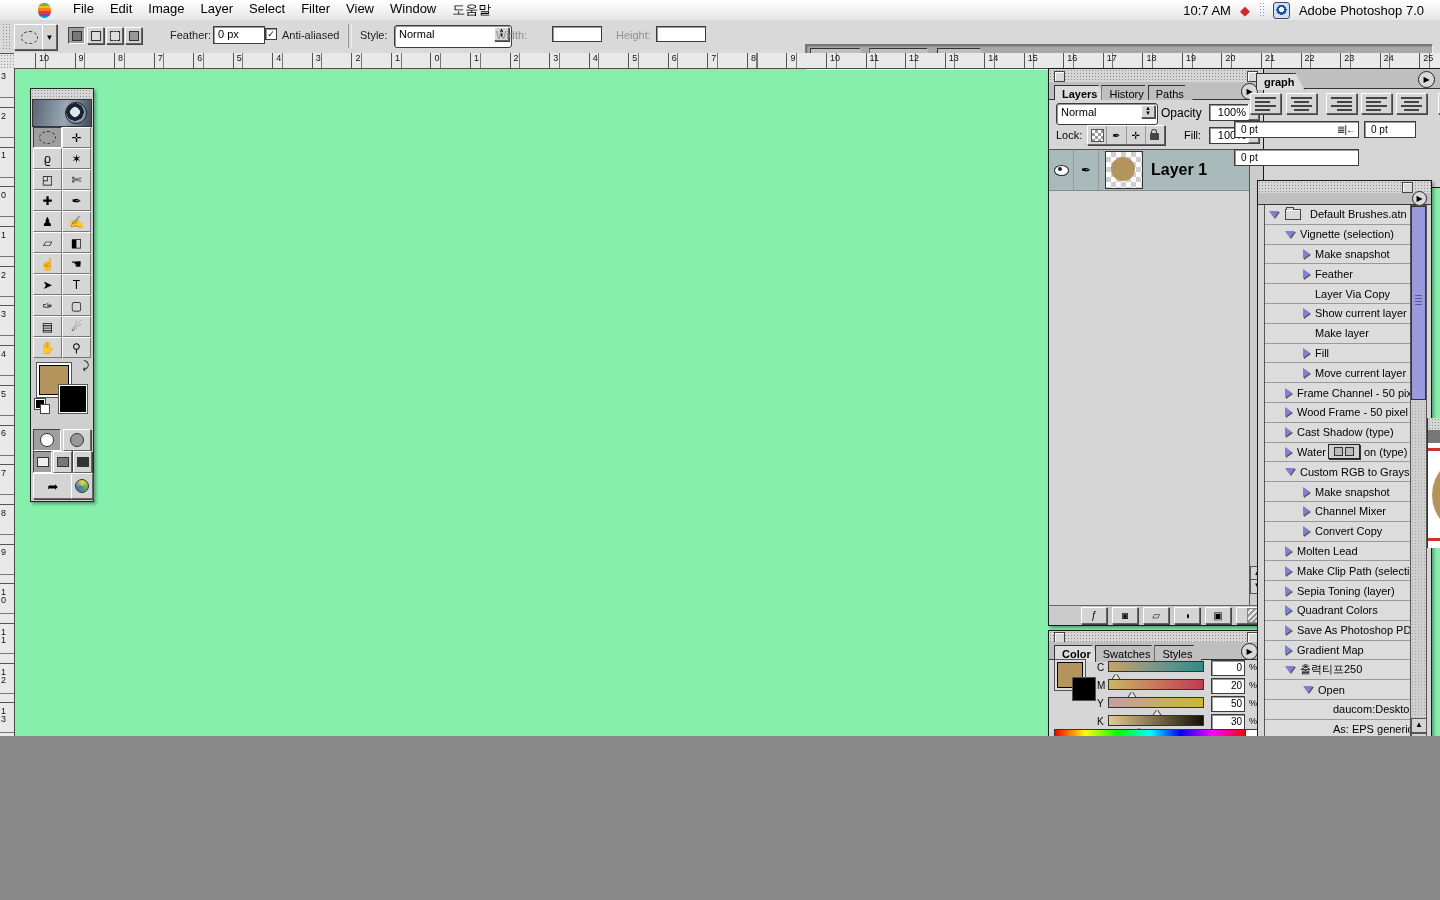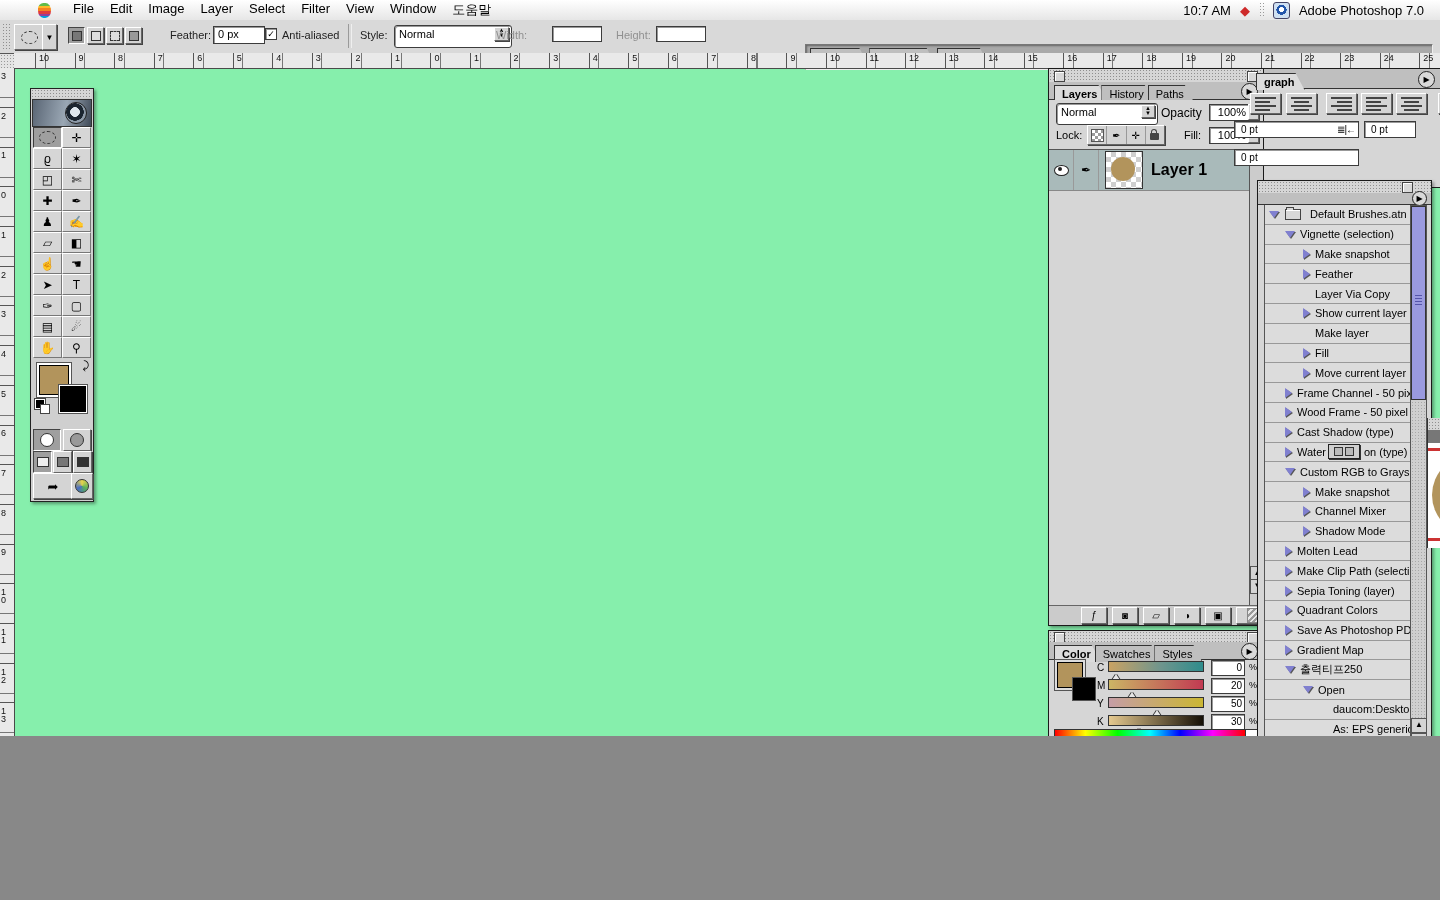--- a/index.html
+++ b/index.html
@@ -653,21 +653,21 @@
           <span class="alabel">Make snapshot</span>
         </div>
         <div class="arow">
           <span style="width: 38px; flex: 0 0 auto;"></span>
           <span class="atri "></span>
           <span class="alabel">Channel Mixer</span>
         </div>
         <div class="arow">
           <span style="width: 38px; flex: 0 0 auto;"></span>
           <span class="atri "></span>
-          <span class="alabel">Shadow Mode</span>
+          <span class="alabel">Convert Copy</span>
         </div>
         <div class="arow">
           <span style="width: 20px; flex: 0 0 auto;"></span>
           <span class="atri "></span>
           <span class="alabel">Molten Lead</span>
         </div>
         <div class="arow">
           <span style="width: 20px; flex: 0 0 auto;"></span>
           <span class="atri "></span>
           <span class="alabel">Make Clip Path (selectio...</span>

